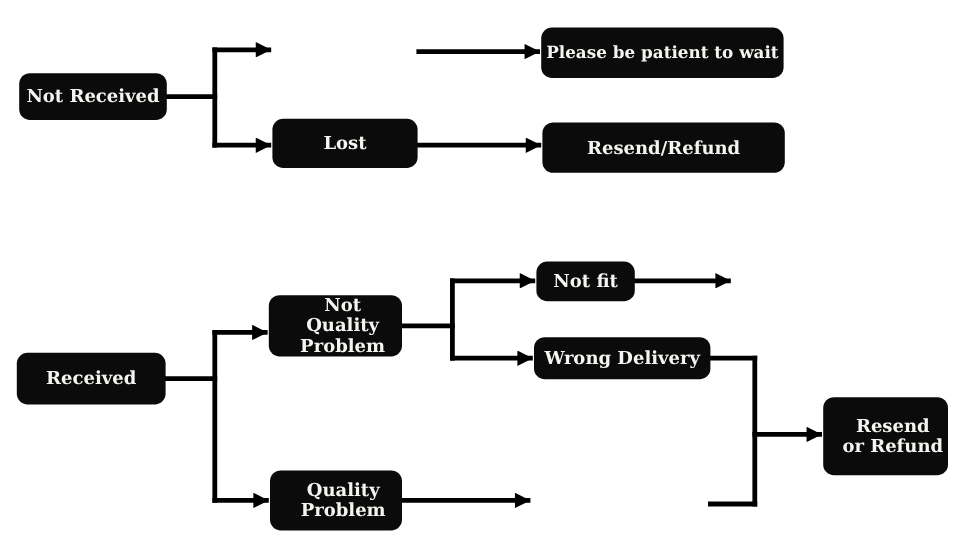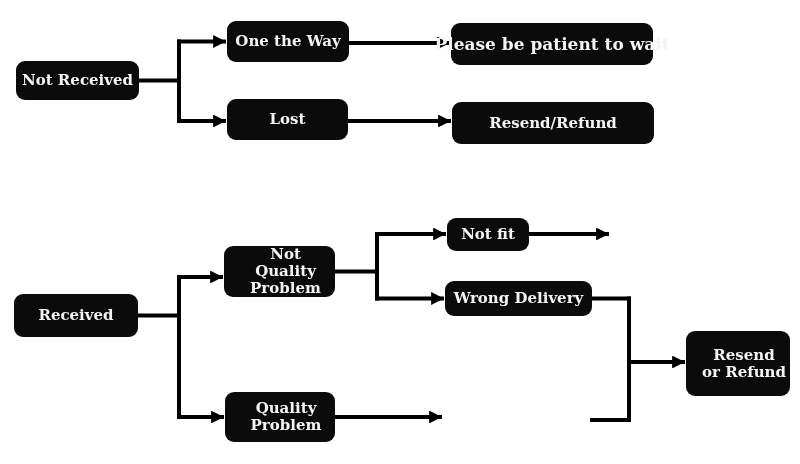--- a/index.html
+++ b/index.html
@@ -36,21 +36,21 @@
     font-size: 15px;
     line-height: 17px;
     padding: 2px 4px;
     white-space: nowrap;
   }
   .node.wrap { white-space: normal; padding-left: 16px; }
 
   #n-not-received     { left: 16px;  top: 61px;  width: 123px; height: 39px; }
   #n-one-the-way      { left: 227px; top: 21px;  width: 122px; height: 41px; }
   #n-lost             { left: 227px; top: 99px;  width: 121px; height: 41px; }
-  #n-please-wait      { left: 451px; top: 23px;  width: 202px; height: 42px; font-size: 17px; }
+  #n-please-wait      { left: 451px; top: 23px;  width: 202px; height: 42px; font-size: 14px; }
   #n-resend-refund    { left: 452px; top: 102px; width: 202px; height: 42px; }
   #n-received         { left: 14px;  top: 294px; width: 124px; height: 43px; }
   #n-not-quality      { left: 224px; top: 246px; width: 111px; height: 51px; }
   #n-quality-problem  { left: 225px; top: 392px; width: 110px; height: 50px; }
   #n-not-fit          { left: 447px; top: 218px; width: 82px;  height: 33px; }
   #n-exchange         { left: 610px; top: 217px; width: 100px; height: 35px; }
   #n-wrong-delivery   { left: 445px; top: 281px; width: 147px; height: 35px; }
   #n-quality-defect   { left: 443px; top: 403px; width: 149px; height: 34px; }
   #n-resend-or-refund { left: 686px; top: 331px; width: 104px; height: 65px; }
 </style>
@@ -86,21 +86,20 @@
       <path d="M592 298.5 H629"></path>
       <path d="M629 298.5 V420"></path>
       <path d="M592 420 H629"></path>
       <path d="M629 362 H683" marker-end="url(#ah)"></path>
       <path d="M335 417 H440" marker-end="url(#ah)"></path>
     </g>
   </svg>
 
   <div class="node" id="n-not-received">Not Received</div>
 
-  <div class="node" id="n-one-the-way">One the Way</div>
 
   <div class="node" id="n-lost">Lost</div>
 
   <div class="node" id="n-please-wait">Please be patient to wait</div>
 
   <div class="node" id="n-resend-refund">Resend/Refund</div>
 
   <div class="node" id="n-received">Received</div>
 
   <div class="node wrap" id="n-not-quality">Not Quality Problem</div>

